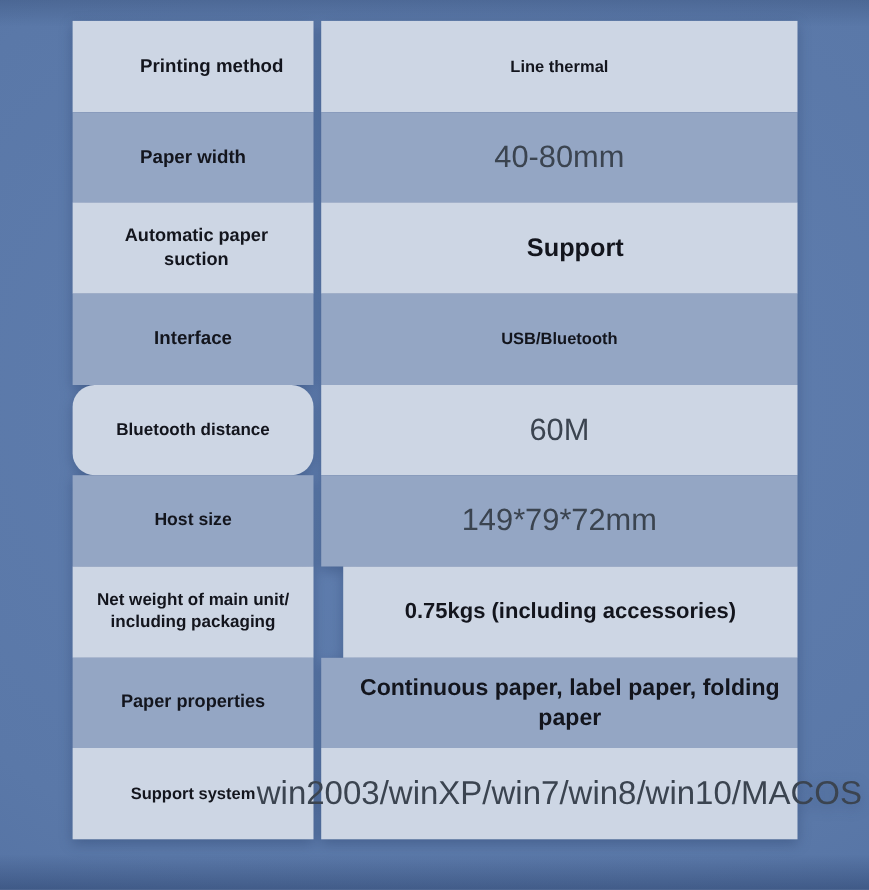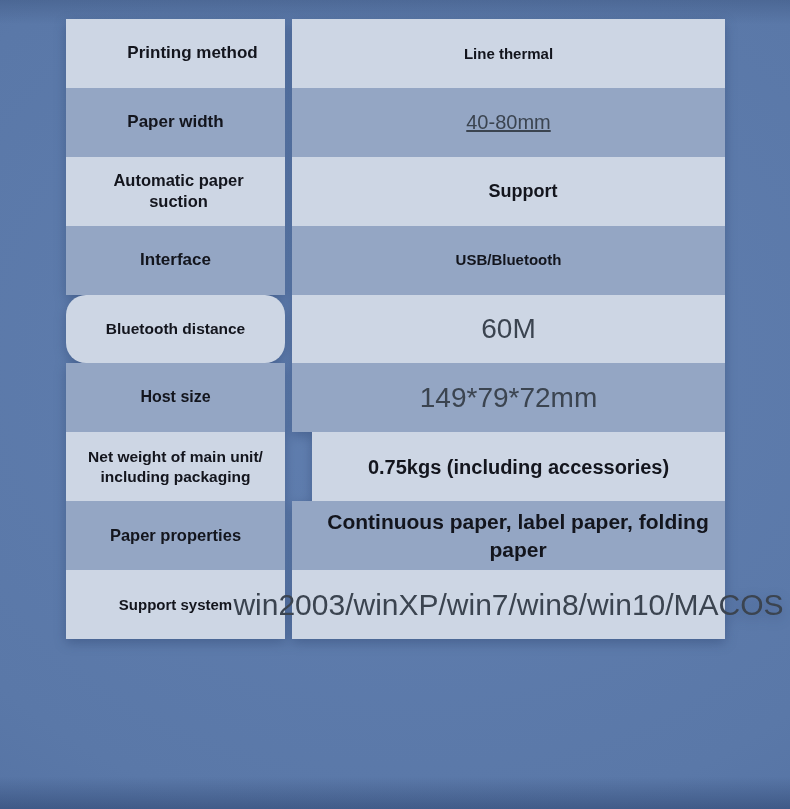--- a/index.html
+++ b/index.html
@@ -14,21 +14,21 @@
   html,body{margin:0;padding:0;}
   body{
     width:790px;height:809px;
     font-family:"Liberation Sans","DejaVu Sans",sans-serif;
     position:relative;overflow:hidden;
     background:
       linear-gradient(180deg, rgba(40,62,100,.28) 0%, rgba(40,62,100,0) 3%, rgba(40,62,100,0) 96%, rgba(25,45,85,.38) 100%),
       radial-gradient(130% 105% at 52% 45%, var(--bg-light) 0%, var(--bg-base) 55%, var(--bg-dark) 100%);
   }
   .spec-table{
-    position:absolute;left:66px;top:19px;width:659px;height:620px;
+    position:absolute;left:66px;top:19px;width:659px;height:744px;
     display:grid;
     grid-template-columns:219px 433px;
     grid-template-rows:repeat(9,1fr);
     column-gap:7px;
     filter:drop-shadow(0 4px 6px rgba(20,40,80,.30));
   }
   .cell{
     display:flex;align-items:center;justify-content:center;
     text-align:center;padding:0 10px;box-sizing:border-box;
     line-height:1.3;
@@ -42,22 +42,22 @@
 
   
   .cell:nth-child(1){padding-left:44px;}               
   .cell:nth-child(5){font-size:16.5px;padding-left:16px;}                
   .cell:nth-child(9){font-size:15.5px;border-radius:20px;}                
   .cell:nth-child(11){font-size:16px;}                 
   .cell:nth-child(13){font-size:15.5px;}               
   .cell:nth-child(15){font-size:16.5px;}               
   .cell:nth-child(17){font-size:15px;}                 
 
-  .cell:nth-child(4){font-weight:normal;font-size:20px;color:var(--ink-light);text-decoration:underline;}   
-  .cell:nth-child(6){font-size:18px;padding-left:39px;}                                             
+  .cell:nth-child(4){font-weight:normal;font-size:28px;color:var(--ink-light);}   
+  .cell:nth-child(6){font-size:23px;padding-left:39px;}                                             
   .cell:nth-child(10){font-weight:normal;font-size:28px;color:var(--ink-light);}  
   .cell:nth-child(12){font-weight:normal;font-size:28px;color:var(--ink-light);}  
   .cell:nth-child(14){font-size:20px;margin-left:20px;}                                            
   .cell:nth-child(16){font-size:21px;padding-left:29px;}                                          
   .cell:nth-child(18){font-weight:normal;font-size:30px;color:var(--ink-light);text-align:center;}  
 </style>
 </head>
 <body>
 
 <div class="spec-table">

